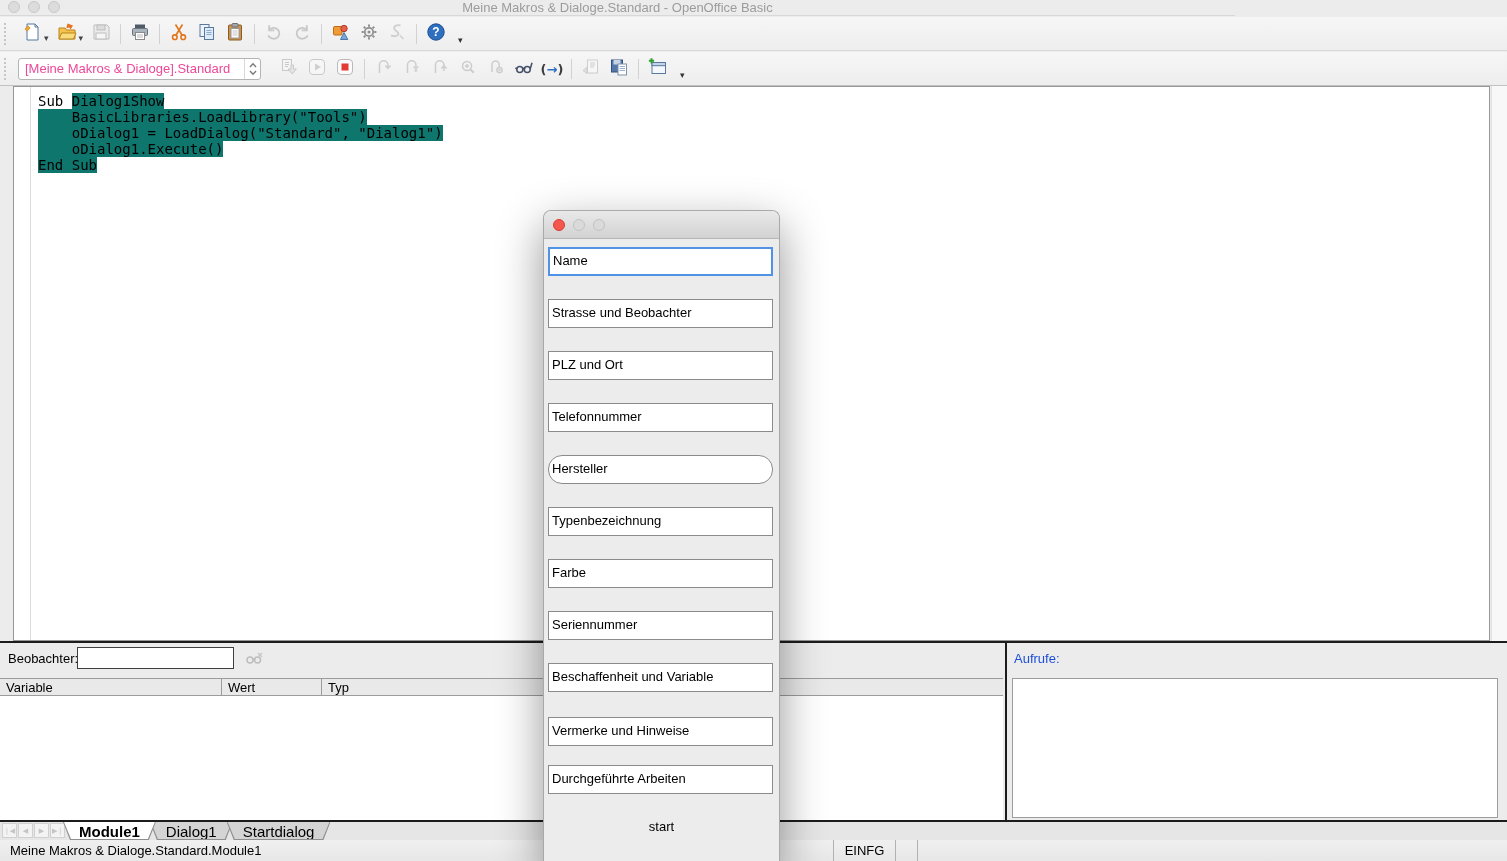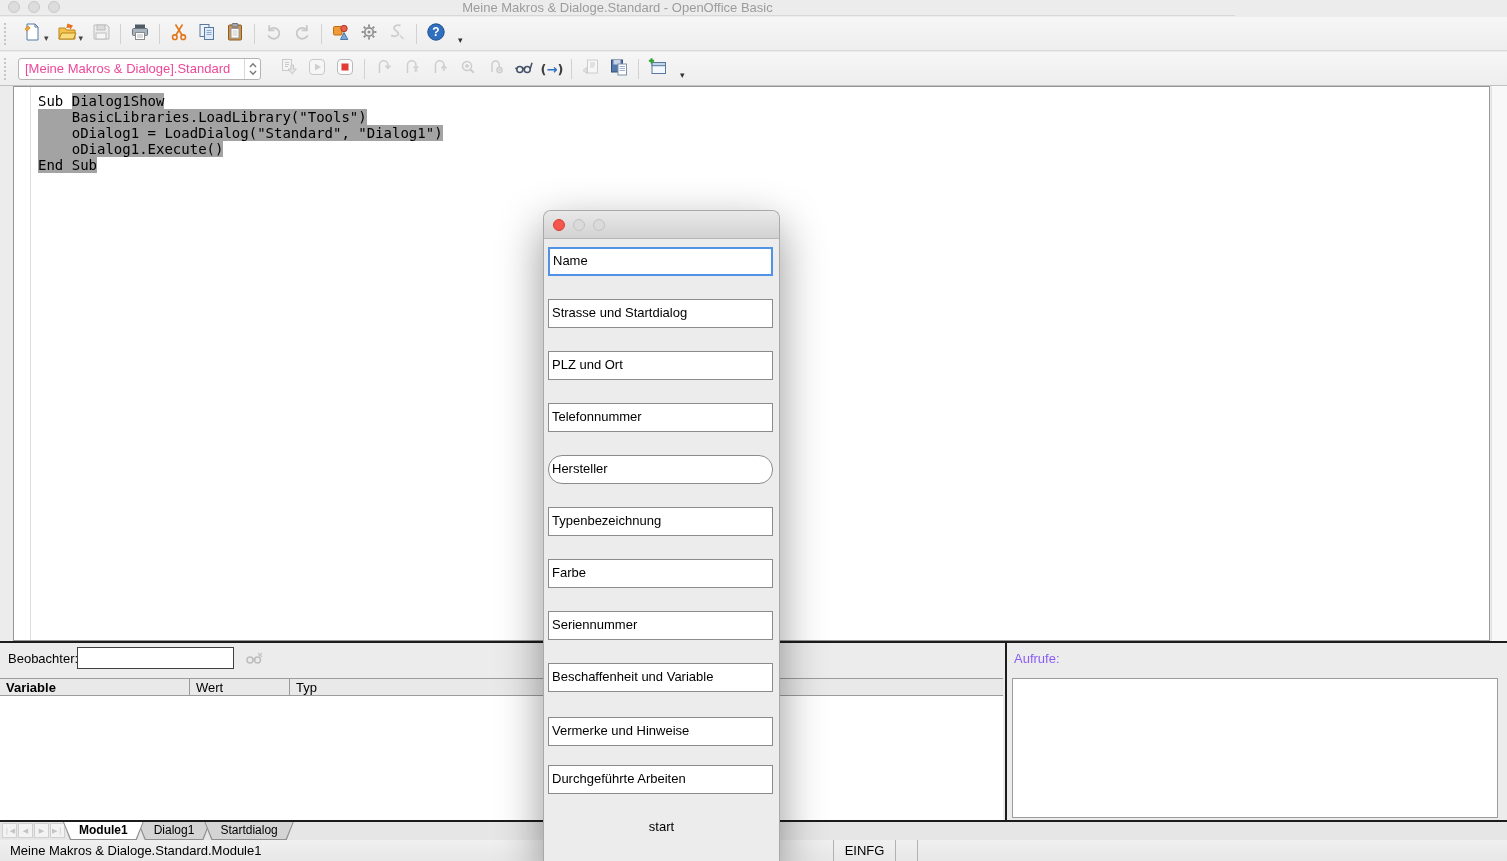--- a/index.html
+++ b/index.html
@@ -27,50 +27,50 @@
   .fp-icon span { color:#2e6fc0; }
 
   .libbox { width:243px; height:22px; background:#fff; border:1px solid #b4b4b4; border-radius:3px; display:flex; align-items:center; margin-right:14px; }
   .libbox .libtext { flex:1; font-size:13px; color:#ec4899; padding-left:6px; white-space:nowrap; overflow:hidden; }
   .libbox .stepper { width:16px; height:100%; display:flex; align-items:center; justify-content:center; border-left:1px solid #d8d8d8; }
 
   
   .editor { position:absolute; left:13px; top:86px; width:1477px; height:555px; background:#fff; border:1px solid #979797; }
   .gutter { position:absolute; left:0; top:0; bottom:0; width:17px; background:#fff; border-right:1px solid #dcdcdc; }
   .code { position:absolute; left:24px; top:6px; font-family:"DejaVu Sans Mono", monospace; font-size:14px; line-height:16px; color:#000; white-space:pre; }
-  .code .sel { background:#a3a3a3; }
+  .code .sel { background:#0f766e; }
   .vstrip { position:absolute; left:1491px; top:86px; width:16px; height:555px; background:#f8f8f8; border-left:1px solid #e2e2e2; }
 
   
   .hsplit1 { position:absolute; left:0; top:641px; width:1507px; height:2px; background:#1c1c1c; }
   .vsplit  { position:absolute; left:1005px; top:643px; width:2px; height:177px; background:#1c1c1c; }
   .hsplit2 { position:absolute; left:0; top:820px; width:1507px; height:2px; background:#1c1c1c; }
 
   
   .watch { position:absolute; left:0; top:643px; width:1005px; height:177px; background:#ececec; }
   .watch .wlabel { position:absolute; left:8px; top:8px; font-size:13px; color:#000; }
   .watch input { position:absolute; left:77px; top:4px; width:157px; height:22px; border:1.5px solid #3f3f3f; background:#fff; font-size:13px; padding:0 4px; }
   .rmwatch { position:absolute; left:242px; top:3px; width:24px; height:24px; display:flex; align-items:center; justify-content:center; }
   .whead { position:absolute; left:0; top:35px; width:1003px; height:18px; background:#e9e9e9; border-top:1px solid #9c9c9c; border-bottom:1px solid #9c9c9c; display:flex; }
   .whead .col { font-size:13px; color:#000; padding:1px 0 0 6px; border-right:1px solid #9c9c9c; }
-  .whead .c1 { width:190px;font-weight:bold; } .whead .c2 { width:100px; } .whead .c3 { flex:1; border-right:none; }
+  .whead .c1 { width:222px; } .whead .c2 { width:100px; } .whead .c3 { flex:1; border-right:none; }
   .wlist { position:absolute; left:0; top:53px; width:1003px; height:124px; background:#fff; }
 
   
   .calls { position:absolute; left:1007px; top:643px; width:500px; height:177px; background:#ececec; }
-  .calls .clabel { position:absolute; left:7px; top:8px; font-size:13px; color:#8b5cf6; }
+  .calls .clabel { position:absolute; left:7px; top:8px; font-size:13px; color:#1d4ed8; }
   .clist { position:absolute; left:5px; top:35px; width:486px; height:140px; background:#fff; border:1px solid #9c9c9c; }
 
   
   .tabstrip { position:absolute; left:0; top:822px; width:1507px; height:18px; background:#e6e6e6; display:flex; align-items:stretch; }
   .tnav { display:flex; gap:1px; padding:1px 2px; }
   .tnav .nbtn { width:15px; height:15px; background:#f3f3f3; border:1px solid #d0d0d0; color:#c4c4c4; font-size:7px; line-height:13px; text-align:center; }
   .tabs { display:flex; margin-left:2px; }
   .tab { position:relative; clip-path:polygon(0 0,100% 0,calc(100% - 7px) 100%,7px 100%); background:#8f8f8f; margin-left:-6px; height:18px; }
-  .tab .inner { clip-path:polygon(1px 0,calc(100% - 1px) 0,calc(100% - 8px) 100%,8px 100%); background:#d4d4d4; height:17px; margin-top:0; padding:1px 16px 0 16px; font-size:12px; color:#000; }
+  .tab .inner { clip-path:polygon(1px 0,calc(100% - 1px) 0,calc(100% - 8px) 100%,8px 100%); background:#d4d4d4; height:17px; margin-top:0; padding:1px 16px 0 16px; font-size:15px; color:#000; }
   .tab.active { z-index:3; }
   .tab.active .inner { background:#fff; font-weight:bold; }
 
   
   .statusbar { position:absolute; left:0; top:840px; width:1507px; height:21px; background:linear-gradient(#f0f0f0,#e7e7e7); }
   .statusbar .doc { position:absolute; left:10px; top:3px; font-size:13px; color:#000; }
   .scell { position:absolute; top:0; height:21px; border-left:1px solid #b2b2b2; border-right:1px solid #b2b2b2; font-size:13px; text-align:center; padding-top:3px; }
   .scell.einfg { left:833px; width:63px; }
   .scell.blank { left:888px; width:30px; border-left:none; }
 
@@ -374,21 +374,21 @@
 <div class="bdialog">
   <div class="dtitle">
     <div class="dlights">
       <span class="dlight close"></span>
       <span class="dlight dim"></span>
       <span class="dlight dim"></span>
     </div>
   </div>
   <div id="dfields">
       <div class="dfield focused" style="top: 36px;">Name</div>
-      <div class="dfield" style="top: 88px;">Strasse und Startdialog</div>
+      <div class="dfield" style="top: 88px;">Strasse und Beobachter</div>
       <div class="dfield" style="top: 140px;">PLZ und Ort</div>
       <div class="dfield" style="top: 192px;">Telefonnummer</div>
       <div class="dfield" style="top: 244px; border-radius: 14px;">Hersteller</div>
       <div class="dfield" style="top: 296px;">Typenbezeichnung</div>
       <div class="dfield" style="top: 348px;">Farbe</div>
       <div class="dfield" style="top: 400px;">Seriennummer</div>
       <div class="dfield" style="top: 452px;">Beschaffenheit und Variable</div>
       <div class="dfield" style="top: 506px;">Vermerke und Hinweise</div>
       <div class="dfield" style="top: 554px;">Durchgeführte Arbeiten</div>
     </div>

